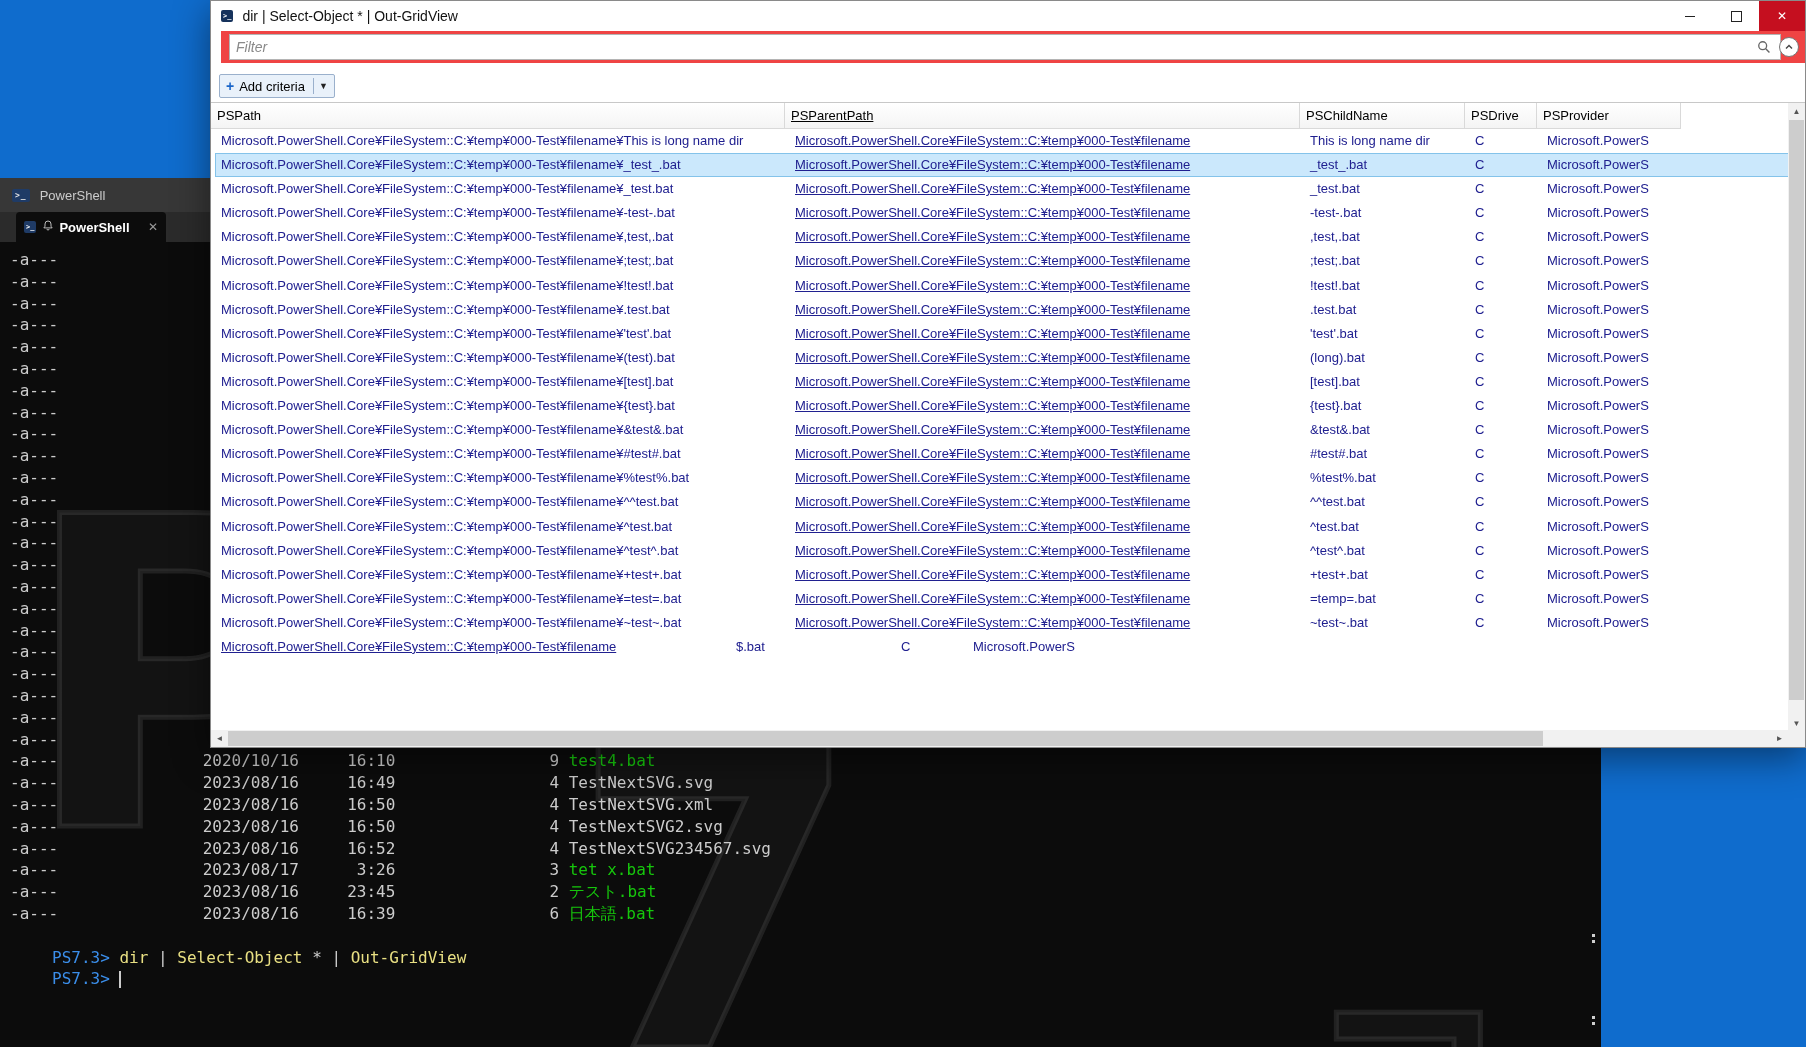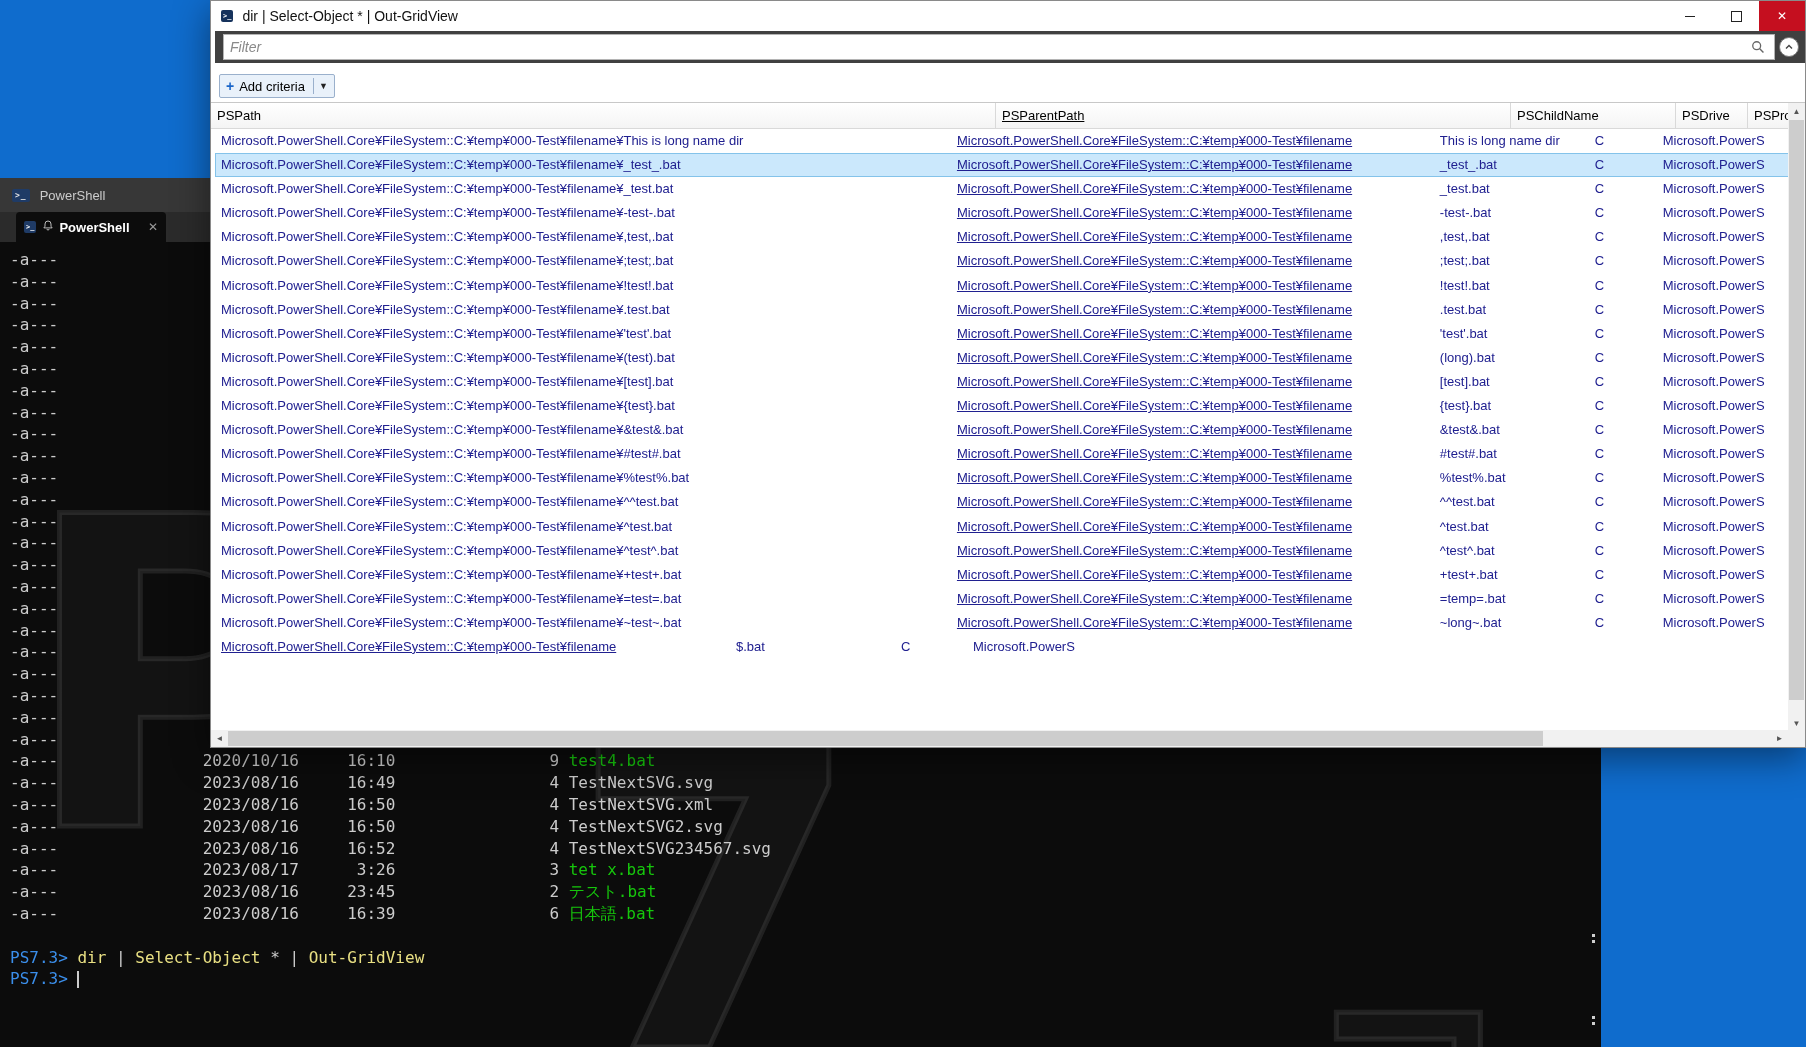--- a/index.html
+++ b/index.html
@@ -16,21 +16,21 @@
   .t-tab{position:absolute;left:16px;top:0;width:150px;height:30px;background:#0c0c0c;display:flex;align-items:center;
          border-top-left-radius:4px;border-top-right-radius:4px;}
   .t-tabicon{margin-left:8px;background:#1f3b66;color:#fff;font:bold 7px "DejaVu Sans Mono",monospace;padding:2px 2px;border-radius:2px;}
   .t-bell{margin-left:6px;}
   .t-tablabel{margin-left:5px;color:#ffffff;font-size:13px;font-weight:bold;}
   .t-tabclose{margin-left:auto;margin-right:8px;color:#9a9a9a;font-size:12px;cursor:default;}
   .t-content{position:absolute;left:0;top:64px;right:0;bottom:0;padding:8px 0 0 10px;
              font:16px "DejaVu Sans Mono",monospace;color:#cccccc;overflow:hidden;}
   .t-line{height:21.8px;white-space:pre;position:relative;z-index:2;}
   .t-exec{color:var(--bat-green,#16c60c);}
-  .t-prompt{color:var(--prompt-blue,#3b8eea);}
+  .t-prompt{color:var(--prompt-blue,#3b8eea);margin-left:42px;}
   .t-cmd{color:var(--command-yellow,#e9e083);}
   .t-cursor{display:inline-block;width:2px;height:17px;background:#cccccc;vertical-align:text-bottom;}
   .t-watermark{position:absolute;left:0;top:0;width:100%;height:100%;pointer-events:none;z-index:1;}
   .t-watermark .wm{position:absolute;font-family:"DejaVu Sans",sans-serif;font-weight:bold;
                    color:rgba(255,255,255,0.03);-webkit-text-stroke:5px rgba(255,255,255,0.09);}
   .wm0{left:20px;top:185px;font-size:430px;}
   .wm1{left:570px;top:415px;font-size:420px;}
   .wm2{left:1312px;top:660px;font-size:230px;}
   .t-mark{position:absolute;right:6px;width:3px;height:3px;background:#cfcfcf;box-shadow:0 6px 0 #cfcfcf;z-index:3;}
   .t-mark.m1{top:756px;} .t-mark.m2{top:838px;}
@@ -40,42 +40,42 @@
        border:1px solid #8a8a8a;box-sizing:border-box;box-shadow:0 10px 35px rgba(0,0,0,0.45);}
   .g-titlebar{position:absolute;left:0;top:0;right:0;height:30px;background:#ffffff;display:flex;align-items:center;}
   .g-appicon{margin-left:10px;background:#16325c;color:#fff;font:bold 7px "DejaVu Sans Mono",monospace;padding:2px 2px;border-radius:2px;}
   .g-title{margin-left:9px;font-size:14px;color:#111111;}
   .g-controls{margin-left:auto;display:flex;height:30px;}
   .wbtn{width:46px;height:30px;display:flex;align-items:center;justify-content:center;font-size:12px;color:#222;}
   .glyph-min{display:block;width:10px;height:1px;background:#222;}
   .glyph-max{display:block;width:9px;height:9px;border:1px solid #222;}
   .wbtn.close{background:#c50f1f;color:#ffffff;font-size:12px;}
 
-  .g-filterrow{position:absolute;left:4px;top:30px;right:0;height:32px;background:#404040;}
+  .g-filterrow{position:absolute;left:10px;top:30px;right:0;height:32px;background:#ef4444;}
   .filter-input{position:absolute;left:8px;top:3px;width:1552px;height:26px;box-sizing:border-box;
                 border:1px solid #b4b4b4;padding:0 30px 0 6px;font:14px "Liberation Sans",sans-serif;color:#333;}
   .filter-input::placeholder{font-style:italic;color:#8a8a8a;}
   .search-icon{position:absolute;left:1536px;top:9px;}
   .collapse-btn{position:absolute;right:6px;top:6px;width:20px;height:20px;border:1.5px solid #777;border-radius:50%;
                 display:flex;align-items:center;justify-content:center;background:#fff;box-sizing:border-box;}
 
   .g-criteriarow{position:absolute;left:0;top:62px;right:0;height:39px;background:#fff;}
   .add-criteria{position:absolute;left:8px;top:11px;height:24px;display:flex;align-items:center;gap:5px;
                 background:#e9f1fa;border:1px solid #9ab0cc;border-radius:2px;padding:0 6px;
                 font:13px "Liberation Sans",sans-serif;color:#000;}
   .add-criteria .plus{color:#1b66c9;font-weight:bold;font-size:14px;}
   .add-criteria .divider{width:1px;height:16px;background:#9ab0cc;margin-left:3px;}
   .add-criteria .caret{font-size:9px;color:#222;}
 
   .g-grid{position:absolute;left:0;top:101px;right:0;bottom:0;border-top:1px solid #c8c8c8;overflow:hidden;}
   .g-header{position:absolute;left:0;top:0;height:26px;display:flex;}
   .g-hcell{box-sizing:border-box;height:26px;line-height:25px;padding-left:6px;font-size:13px;color:#000;
            background:linear-gradient(#ffffff,#f4f4f4);border-right:1px solid #d9d9d9;border-bottom:1px solid #d9d9d9;
            white-space:nowrap;overflow:hidden;}
-  .col-pspath{width:785px;} .col-parent{width:515px;text-decoration:underline;} .col-child{width:165px;}
+  .col-pspath{width:574px;} .col-parent{width:515px;text-decoration:underline;} .col-child{width:165px;}
   .col-drive{width:72px;} .col-provider{width:144px;}
   .g-rows{position:absolute;left:4px;top:26px;width:1577px;}
   .g-row{display:flex;height:24.1px;}
   .g-row.selected{background:var(--selection-bg,#cbe8fc);box-shadow:inset 0 0 0 1px var(--selection-border,#84c3ea);}
   .g-cell{box-sizing:border-box;padding-left:6px;font-size:13px;line-height:24.1px;color:var(--grid-text,#202090);
           white-space:pre;overflow:hidden;}
 
   .g-vscroll{position:absolute;right:0;top:0;width:17px;height:629px;background:#f1f1f1;}
   .g-vscroll .arr{position:absolute;left:0;width:17px;height:17px;text-align:center;font-size:8px;line-height:17px;color:#555;}
   .g-vscroll .arr.up{top:0;} .g-vscroll .arr.down{bottom:0;}
@@ -337,21 +337,21 @@
           <div class="g-row">
             <div class="g-cell col-pspath">Microsoft.PowerShell.Core¥FileSystem::C:¥temp¥000-Test¥filename¥=test=.bat</div>
             <div class="g-cell col-parent">Microsoft.PowerShell.Core¥FileSystem::C:¥temp¥000-Test¥filename</div>
             <div class="g-cell col-child">=temp=.bat</div>
             <div class="g-cell col-drive">C</div>
             <div class="g-cell col-provider">Microsoft.PowerS</div>
           </div>
           <div class="g-row">
             <div class="g-cell col-pspath">Microsoft.PowerShell.Core¥FileSystem::C:¥temp¥000-Test¥filename¥~test~.bat</div>
             <div class="g-cell col-parent">Microsoft.PowerShell.Core¥FileSystem::C:¥temp¥000-Test¥filename</div>
-            <div class="g-cell col-child">~long~.bat</div>
+            <div class="g-cell col-child">~test~.bat</div>
             <div class="g-cell col-drive">C</div>
             <div class="g-cell col-provider">Microsoft.PowerS</div>
           </div>
           <div class="g-row">
             <div class="g-cell col-parent">Microsoft.PowerShell.Core¥FileSystem::C:¥temp¥000-Test¥filename</div>
             <div class="g-cell col-child">$.bat</div>
             <div class="g-cell col-drive">C</div>
             <div class="g-cell col-provider">Microsoft.PowerS</div>
           </div>
         </div>

